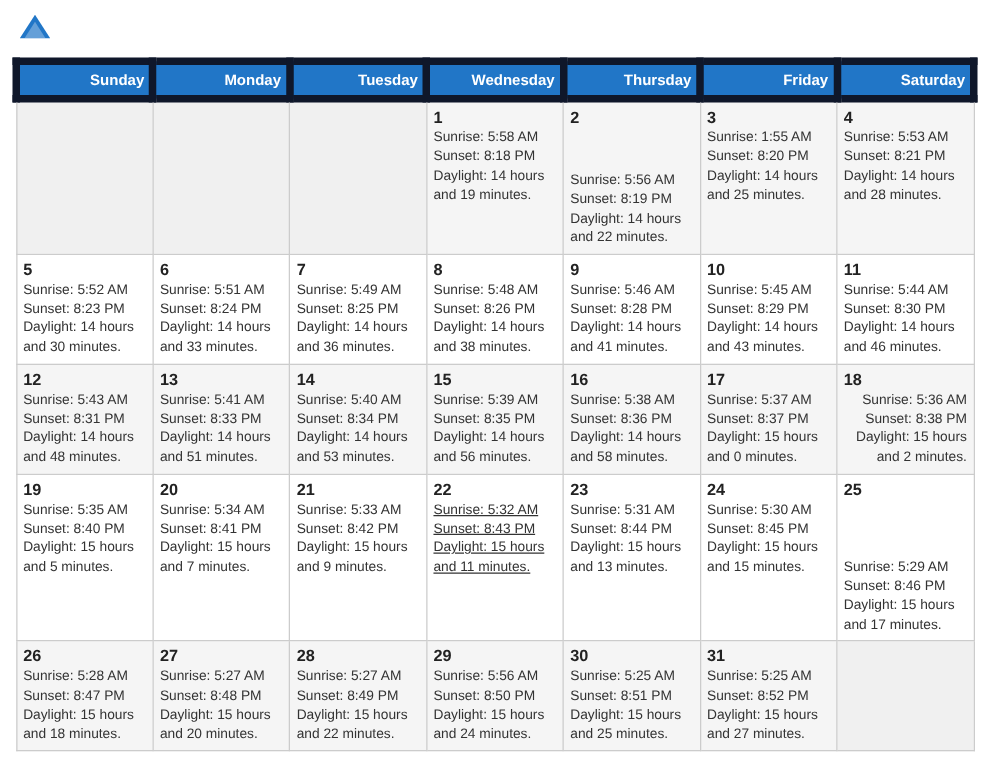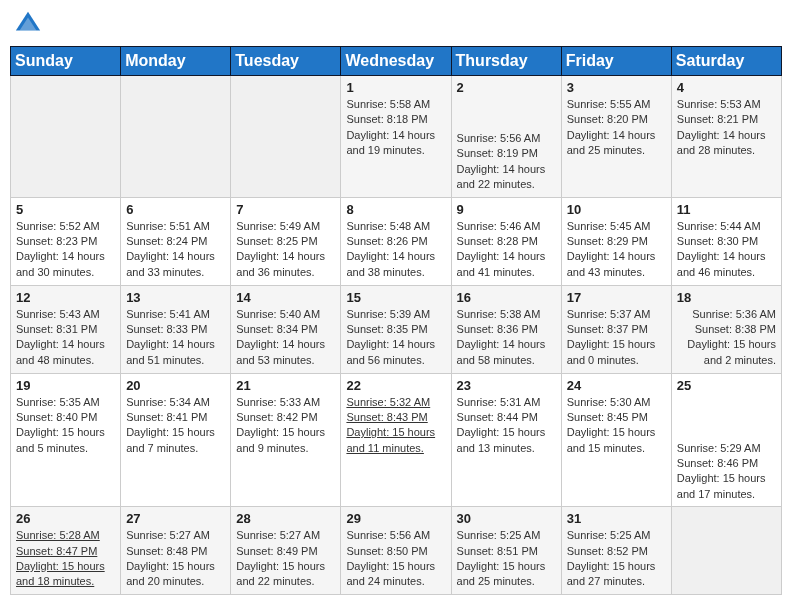--- a/index.html
+++ b/index.html
@@ -47,25 +47,25 @@
       color: #444;
     }
     table {
       width: 100%;
       border-collapse: collapse;
       table-layout: fixed;
     }
     thead tr th {
       background-color: #2176c7;
       color: #fff;
-      font-size: 16px;
+      font-size: 12px;
       font-weight: bold;
       padding: 5px 4px;
-      text-align: left;
-      border: 1px solid #0f172a;
+      text-align: right;
+      border: 6px solid #0f172a;
     }
     tbody tr td {
       vertical-align: top;
       border: 1px solid #ccc;
       padding: 4px 5px;
       font-size: 10px;
       color: #333;
       min-height: 80px;
       height: 88px;
     }
@@ -137,21 +137,21 @@
         </td>
         <td>
           <span class="day-number">2</span>
           <div class="day-info" style="white-space: pre-line; margin-top: 36px;">Sunrise: 5:56 AM
 Sunset: 8:19 PM
 Daylight: 14 hours
 and 22 minutes.</div>
         </td>
         <td>
           <span class="day-number">3</span>
-          <div class="day-info" style="white-space: pre-line;">Sunrise: 5:55 AM
+          <div class="day-info" style="white-space: pre-line;">Sunrise: 1:55 AM
 Sunset: 8:20 PM
 Daylight: 14 hours
 and 25 minutes.</div>
         </td>
         <td>
           <span class="day-number">4</span>
           <div class="day-info" style="white-space: pre-line;">Sunrise: 5:53 AM
 Sunset: 8:21 PM
 Daylight: 14 hours
 and 28 minutes.</div>
@@ -306,21 +306,21 @@
           <span class="day-number">25</span>
           <div class="day-info" style="white-space: pre-line; margin-top: 48px;">Sunrise: 5:29 AM
 Sunset: 8:46 PM
 Daylight: 15 hours
 and 17 minutes.</div>
         </td>
       </tr>
       <tr>
         <td>
           <span class="day-number">26</span>
-          <div class="day-info" style="white-space: pre-line; text-decoration: underline;">Sunrise: 5:28 AM
+          <div class="day-info" style="white-space: pre-line;">Sunrise: 5:28 AM
 Sunset: 8:47 PM
 Daylight: 15 hours
 and 18 minutes.</div>
         </td>
         <td>
           <span class="day-number">27</span>
           <div class="day-info" style="white-space: pre-line;">Sunrise: 5:27 AM
 Sunset: 8:48 PM
 Daylight: 15 hours
 and 20 minutes.</div>

